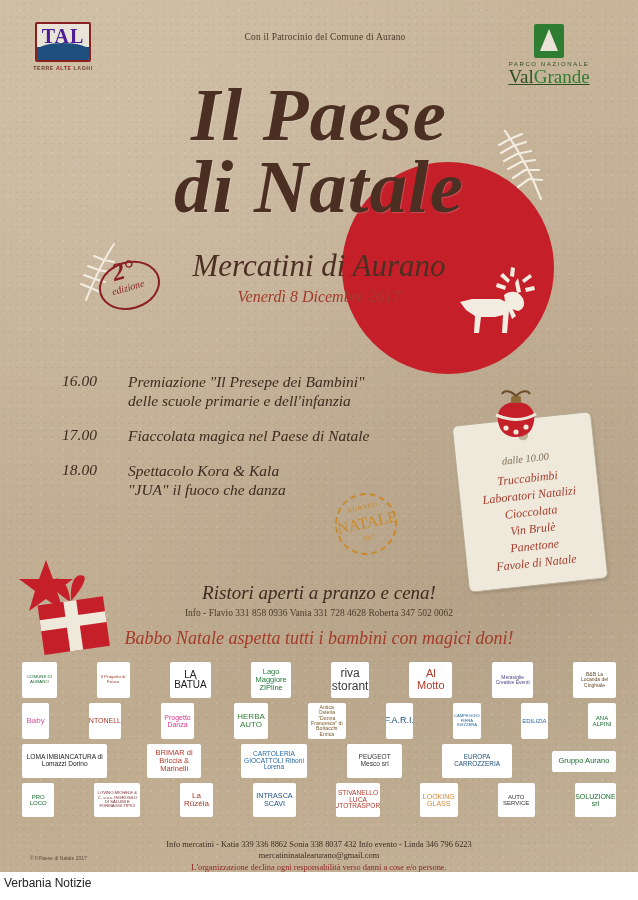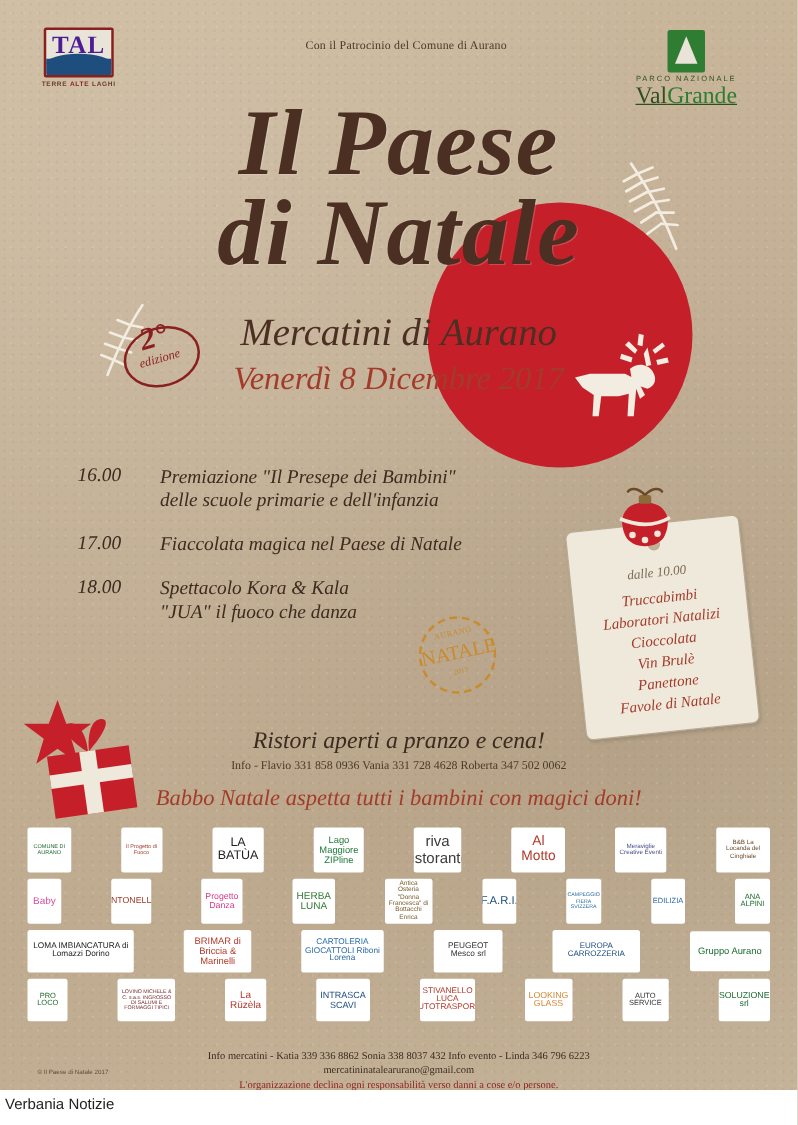--- a/index.html
+++ b/index.html
@@ -111,21 +111,21 @@
   .title .l2 { margin-top:-6px; }
 
   .subtitle {
     position:absolute; left:0; right:0; top:248px; text-align:center;
     font-family:"Liberation Serif", serif; font-style:italic;
     font-size:31px; color:#4b2f22;
   }
   .dateline {
     position:absolute; left:0; right:0; top:288px; text-align:center;
     font-family:"Liberation Serif", serif; font-style:italic;
-    font-size:26px; color:#a33b2a;
+    font-size:16px; color:#a33b2a;
   }
   .edizione {
     position:absolute; left:96px; top:258px; width:62px; height:52px;
     text-align:center; color:#8a1f1f; transform:rotate(-16deg);
     font-family:"Liberation Serif", serif;
   }
   .edizione .num { font-size:25px; font-weight:bold; font-style:italic; line-height:24px;}
   .edizione .lbl { font-size:10px; font-style:italic; }
   .edizione:after{
     content:""; position:absolute; left:2px; top:4px; width:58px; height:44px;
@@ -356,34 +356,34 @@
         <div class="slogo" style="width: 64px; height: 36px; font-size: 7.5px; color: rgb(31, 122, 58);">Lago Maggiore ZIPline</div>
         <div class="slogo" style="width: 62px; height: 36px; font-size: 12px; color: rgb(58, 58, 58);">riva ristorante</div>
         <div class="slogo" style="width: 70px; height: 36px; font-size: 11px; color: rgb(178, 58, 42); text-align: center;">Al Motto</div>
         <div class="slogo" style="width: 66px; height: 36px; font-size: 5px; color: rgb(74, 74, 138);">Meraviglie Creative Eventi</div>
         <div class="slogo" style="width: 70px; height: 36px; font-size: 5px; color: rgb(107, 74, 42);">B&amp;B La Locanda del Cinghiale</div>
       </div>
     <div class="srow" id="srow1">
         <div class="slogo" style="width: 52px; height: 36px; font-size: 8px; color: rgb(212, 83, 154);">Baby</div>
         <div class="slogo" style="width: 62px; height: 36px; font-size: 7px; color: rgb(163, 59, 42);">ANTONELLA</div>
         <div class="slogo" style="width: 66px; height: 36px; font-size: 7px; color: rgb(212, 58, 138);">Progetto Danza</div>
-        <div class="slogo" style="width: 66px; height: 36px; font-size: 8px; color: rgb(47, 125, 50);">HERBA LUNA</div>
+        <div class="slogo" style="width: 66px; height: 36px; font-size: 8px; color: rgb(47, 125, 50);">HERBA AUTO</div>
         <div class="slogo" style="width: 76px; height: 36px; font-size: 5.2px; color: rgb(122, 90, 42);">Antica Osteria "Donna Francesca" di Bottacchi Enrica</div>
         <div class="slogo" style="width: 52px; height: 36px; font-size: 9px; color: rgb(29, 78, 126);">F.A.R.I.</div>
         <div class="slogo" style="width: 54px; height: 36px; font-size: 4.2px; color: rgb(42, 106, 163);">CAMPEGGIO FIERA SVIZZERA</div>
         <div class="slogo" style="width: 52px; height: 36px; font-size: 6px; color: rgb(42, 106, 163);">EDILIZIA</div>
         <div class="slogo" style="width: 54px; height: 36px; font-size: 6px; color: rgb(29, 107, 46);">ANA ALPINI</div>
       </div>
     <div class="srow" id="srow2">
         <div class="slogo" style="width: 96px; height: 34px; font-size: 6.6px; color: rgb(34, 34, 34);">LOMA IMBIANCATURA di Lomazzi Dorino</div>
         <div class="slogo" style="width: 60px; height: 34px; font-size: 7.5px; color: rgb(178, 58, 42);">BRIMAR di Briccia &amp; Marinelli</div>
         <div class="slogo" style="width: 74px; height: 34px; font-size: 6.6px; color: rgb(42, 106, 163);">CARTOLERIA GIOCATTOLI Riboni Lorena</div>
         <div class="slogo" style="width: 62px; height: 34px; font-size: 6.6px; color: rgb(51, 51, 51);">PEUGEOT Mesco srl</div>
         <div class="slogo" style="width: 78px; height: 34px; font-size: 6.4px; color: rgb(29, 78, 126);">EUROPA CARROZZERIA</div>
-        <div class="slogo" style="width: 72px; height: 32px; font-size: 7.5px; color: rgb(29, 107, 46);">Gruppo Aurano</div>
+        <div class="slogo" style="width: 72px; height: 21px; font-size: 7.5px; color: rgb(29, 107, 46);">Gruppo Aurano</div>
       </div>
     <div class="srow" id="srow3">
         <div class="slogo" style="width: 54px; height: 34px; font-size: 6px; color: rgb(29, 107, 46);">PRO LOCO</div>
         <div class="slogo" style="width: 78px; height: 34px; font-size: 4.2px; color: rgb(122, 42, 42);">LOVINO MICHELE &amp; C. s.a.s. INGROSSO DI SALUMI E FORMAGGI TIPICI</div>
         <div class="slogo" style="width: 54px; height: 34px; font-size: 8px; color: rgb(178, 58, 42);">La Rüzèla</div>
         <div class="slogo" style="width: 74px; height: 34px; font-size: 7.2px; color: rgb(29, 78, 126);">INTRASCA SCAVI</div>
         <div class="slogo" style="width: 74px; height: 34px; font-size: 6.6px; color: rgb(178, 58, 42);">STIVANELLO LUCA AUTOTRASPORTI</div>
         <div class="slogo" style="width: 64px; height: 34px; font-size: 7px; color: rgb(212, 137, 58);">LOOKING GLASS</div>
         <div class="slogo" style="width: 62px; height: 34px; font-size: 6px; color: rgb(51, 51, 51);">AUTO SERVICE</div>
         <div class="slogo" style="width: 70px; height: 34px; font-size: 7px; color: rgb(29, 107, 46);">SOLUZIONE srl</div>

